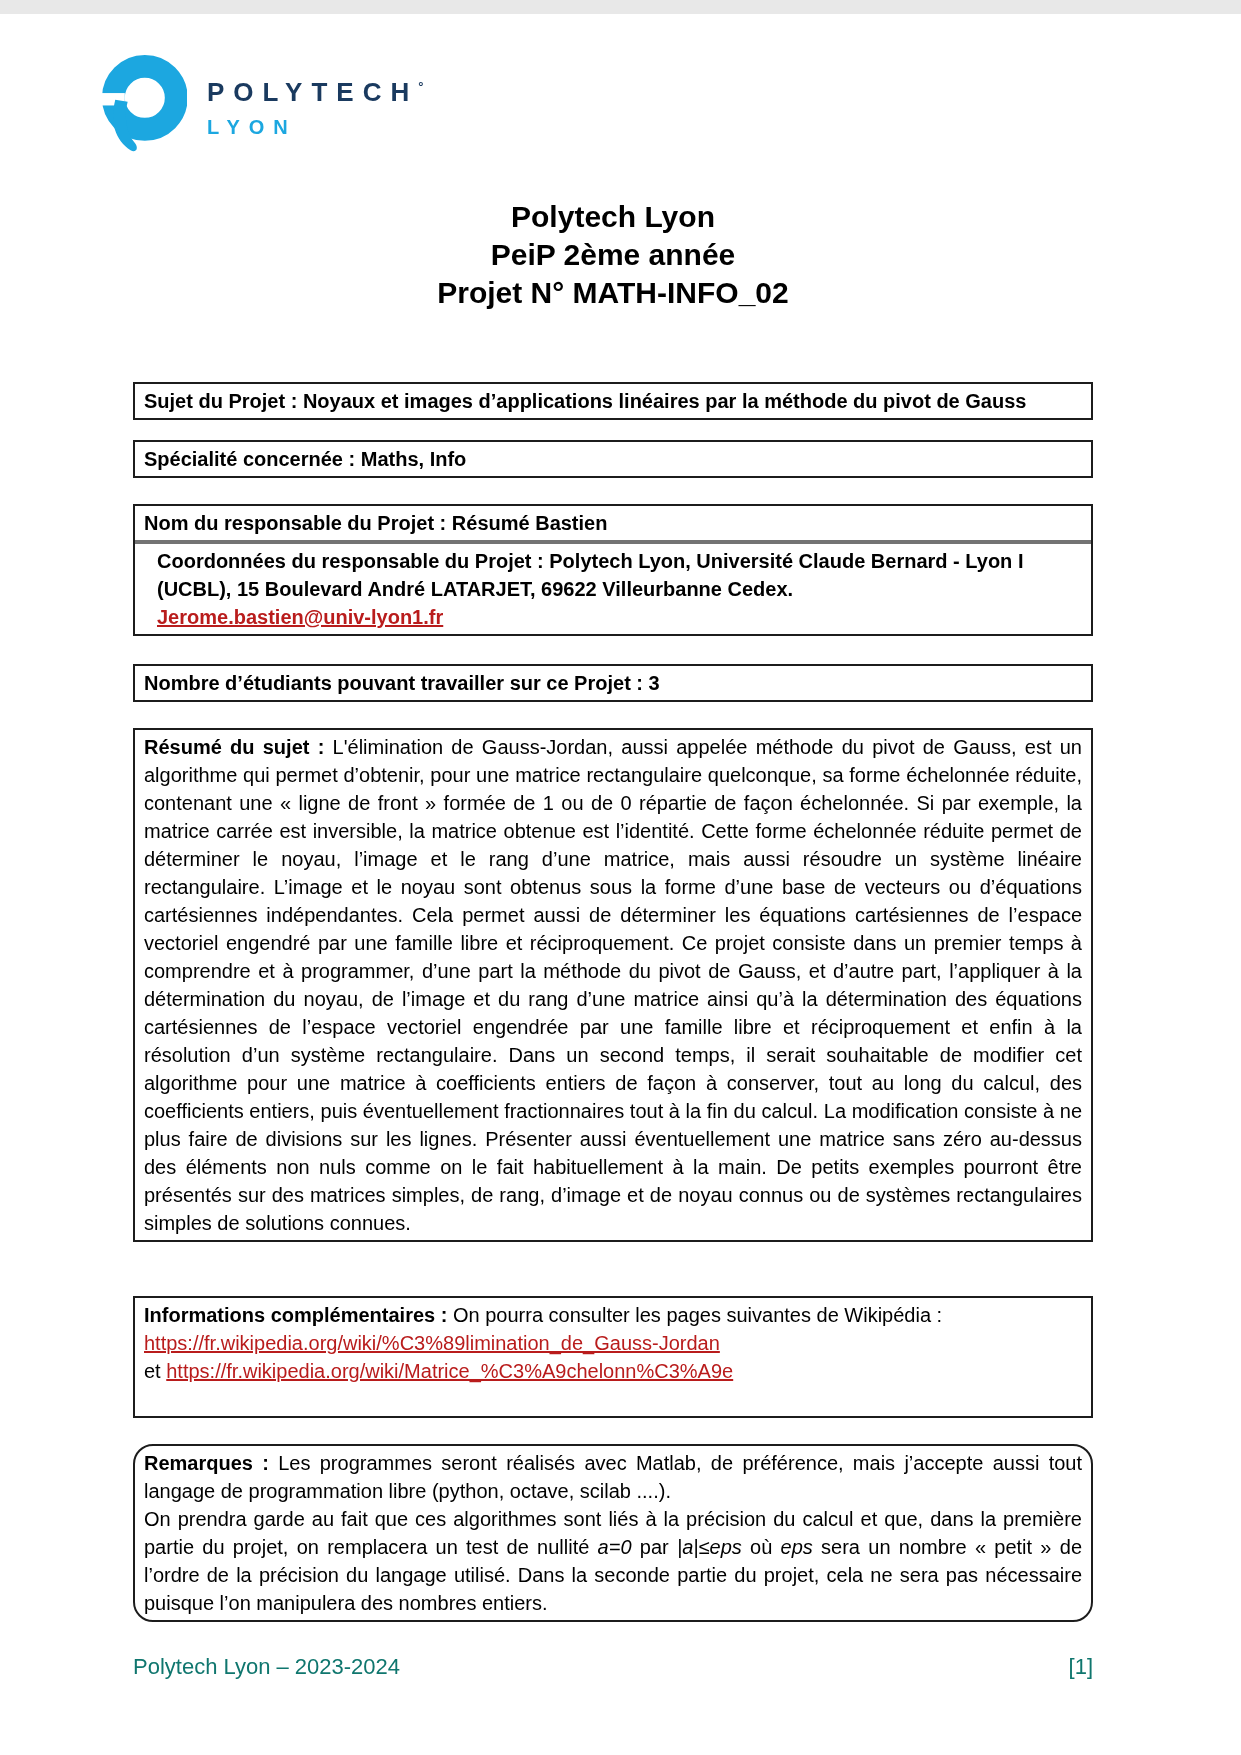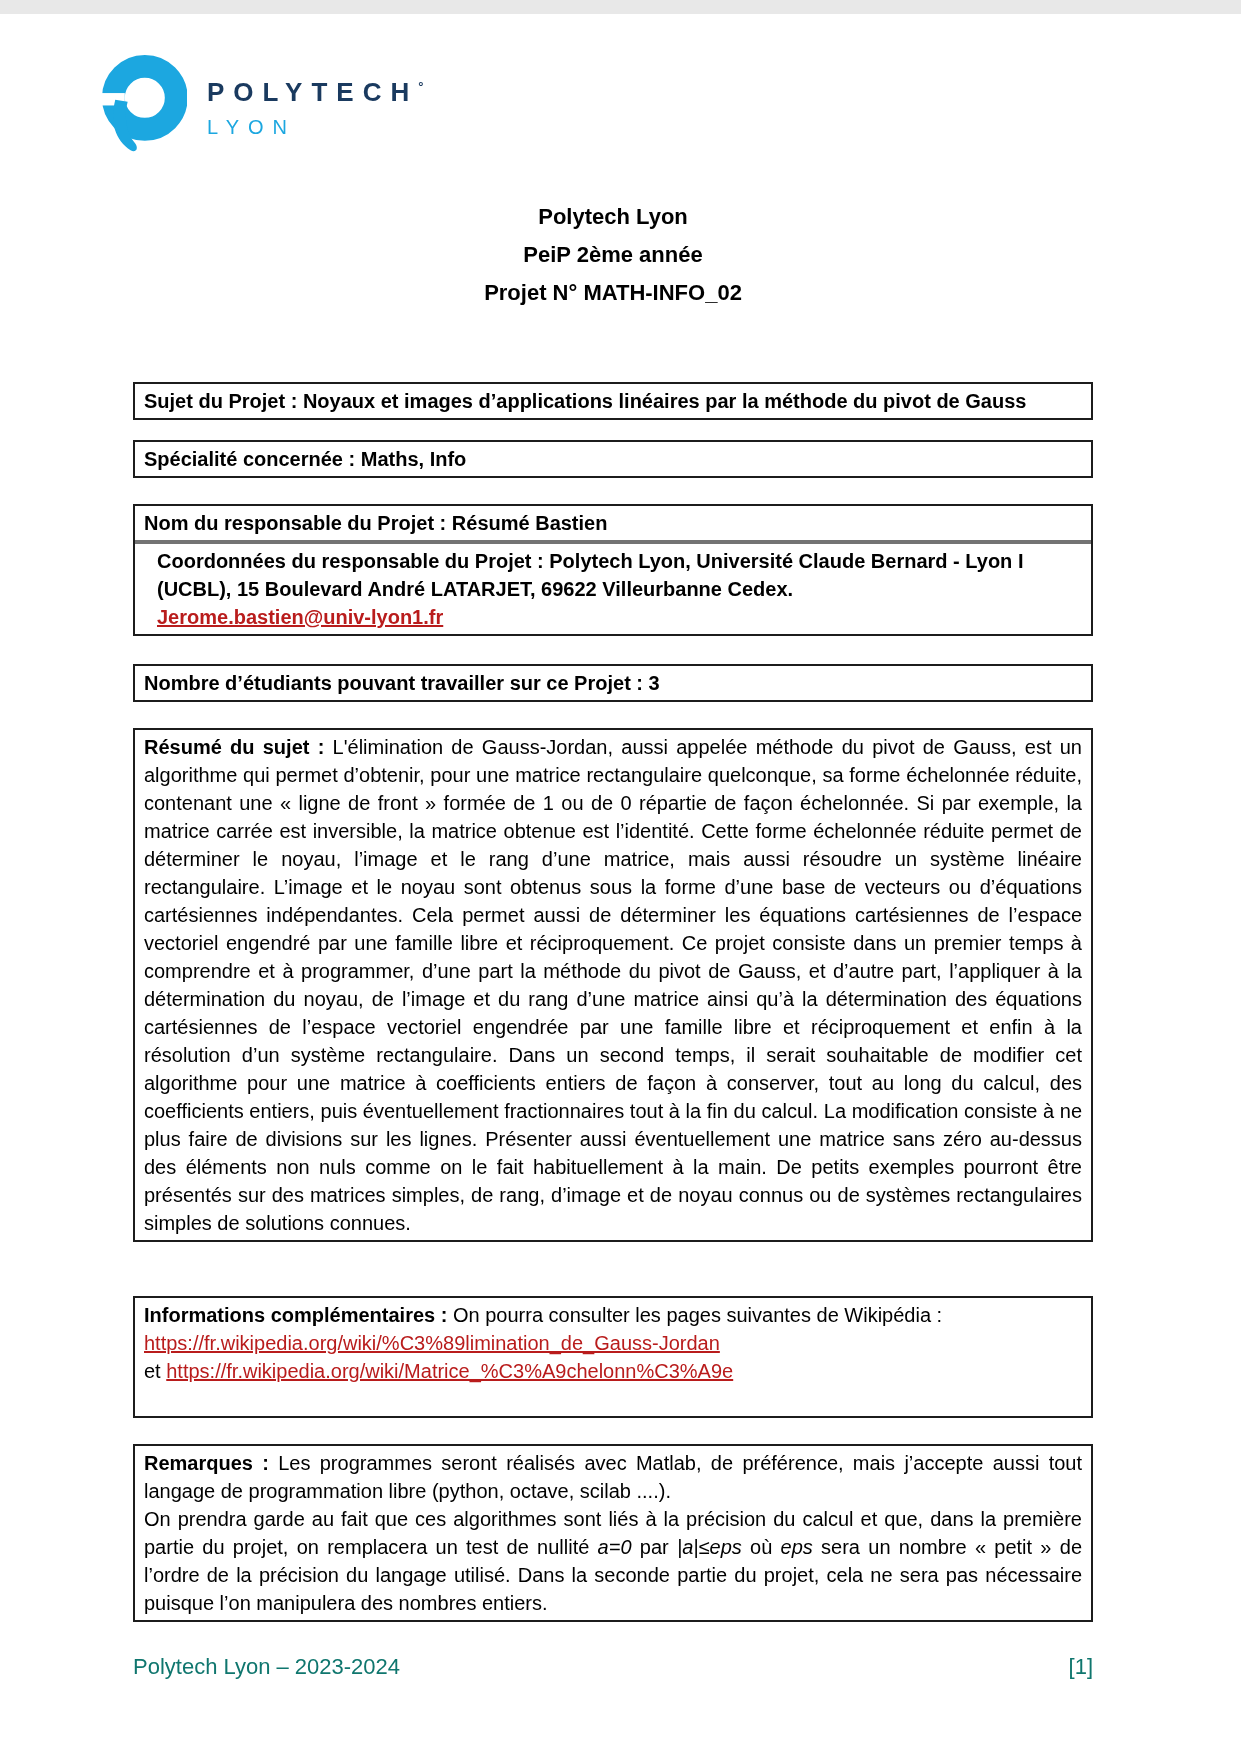--- a/index.html
+++ b/index.html
@@ -14,27 +14,27 @@
   }
   
   .logo{position:absolute;left:95px;top:40px;display:flex;align-items:flex-start;}
   .logo-text{margin-left:20px;margin-top:20px;}
   .logo-brand{
     font-weight:bold;font-size:26px;letter-spacing:9px;
     color:#1A3A5F;line-height:26px;white-space:nowrap;
   }
   .logo-reg{font-size:13px;vertical-align:super;letter-spacing:0;}
   .logo-city{
-    font-weight:normal;font-size:20px;letter-spacing:9px;
+    font-weight:bold;font-size:20px;letter-spacing:9px;
     color:#1CA7E0;line-height:20px;margin-top:12px;
   }
   
   .doc-title{
     position:absolute;left:133px;top:184px;width:960px;
-    text-align:center;font-weight:bold;font-size:22px;line-height:38px;
+    text-align:center;font-weight:bold;font-size:30px;line-height:38px;
   }
   
   .box{
     position:absolute;left:133px;width:960px;
     border:2px solid #1c1c1c;box-sizing:border-box;
     padding:3px 9px;
     font-size:20px;line-height:28px;
   }
   .box p{margin:0;}
   .row{padding:3px 9px;}
@@ -43,21 +43,21 @@
   .b{font-weight:bold;}
   .i{font-style:italic;}
   a.lnk{color:#b91c1c;text-decoration:underline;cursor:pointer;}
   .justify{text-align:justify;}
   #box-sujet{top:368px;}
   #box-specialite{top:426px;}
   #box-responsable{top:490px;}
   #box-etudiants{top:650px;}
   #box-resume{top:714px;}
   #box-infos{top:1282px;padding-bottom:31px;}
-  #box-remarques{top:1430px;}
+  #box-remarques{top:1430px;border-radius:20px;}
   
   .footer{
     position:absolute;left:133px;top:1640px;width:960px;
     display:flex;justify-content:space-between;
     font-size:22px;color:#0f766e;
   }
 </style>
 </head>
 <body>
 

